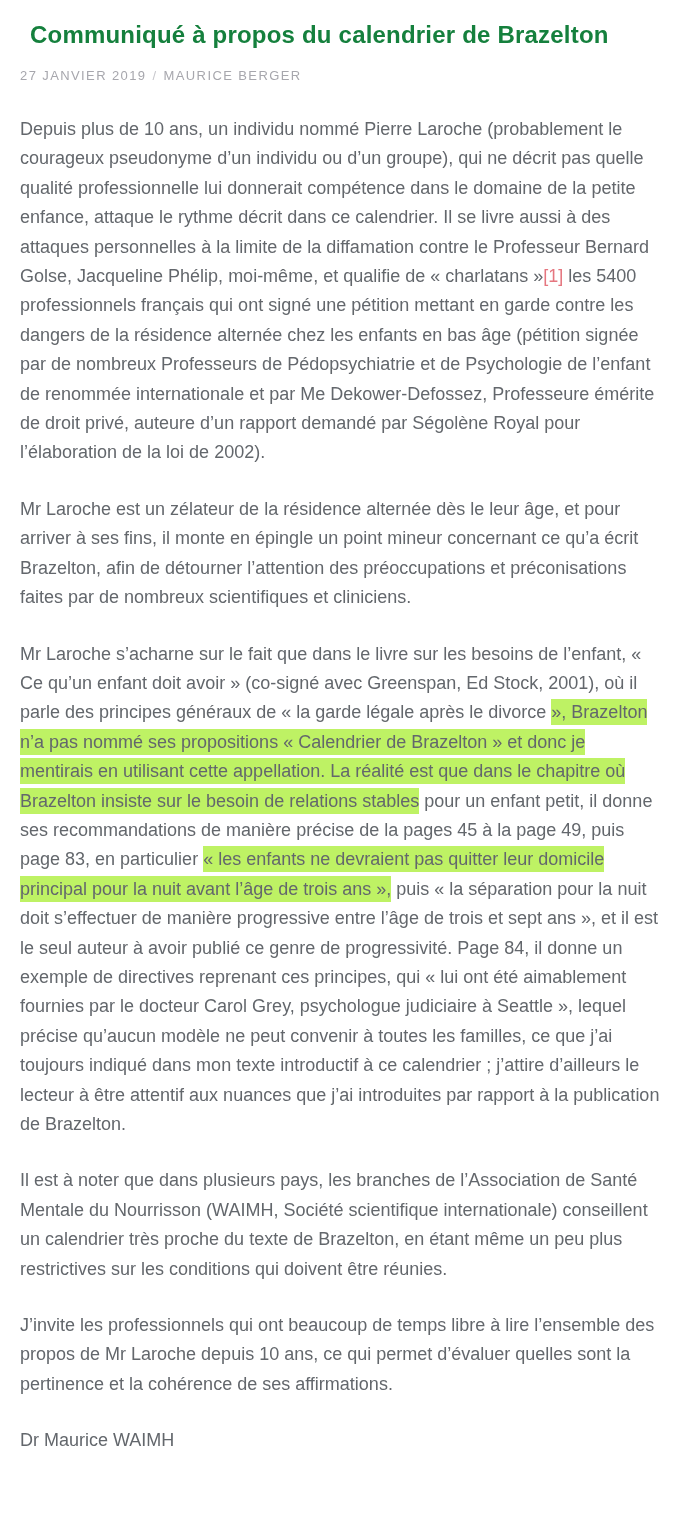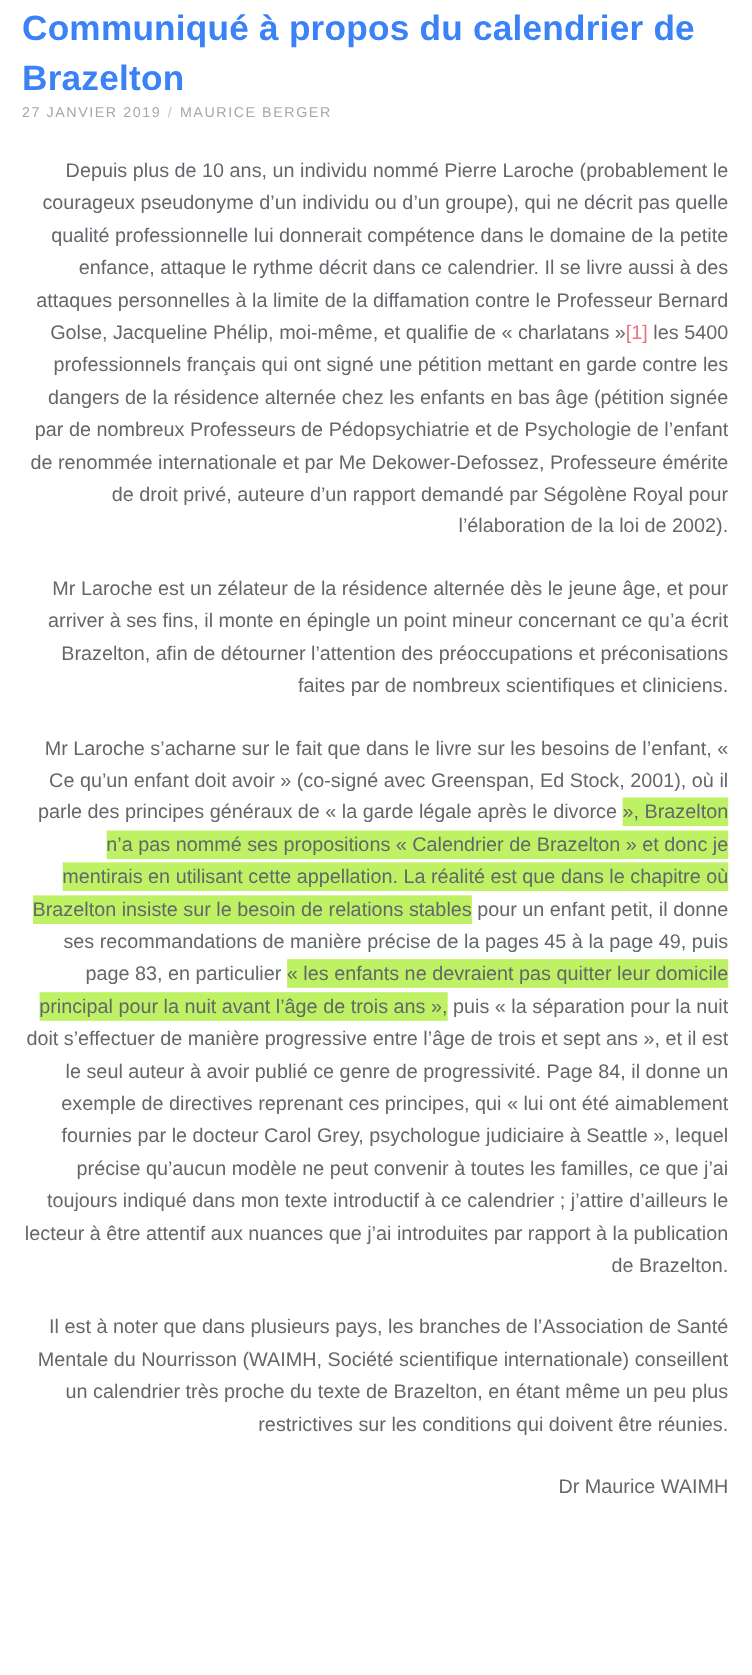--- a/index.html
+++ b/index.html
@@ -12,46 +12,45 @@
     height: 1523px;
     overflow: hidden;
     font-family: "Liberation Sans", "DejaVu Sans", sans-serif;
   }
   .page {
     box-sizing: border-box;
     width: 684px;
     padding: 2px 22px 0 20px;
   }
   .post-title {
-    margin: 0;
-    font-size: 32px;
+    margin: 10px;
+    font-size: 24px;
     line-height: 46px;
     font-weight: 700;
-    color: #3b82f6;
+    color: #15803d;
     letter-spacing: 0.2px;
   }
   .post-meta {
     font-size: 13px;
     letter-spacing: 1.4px;
     color: #a7a7ad;
     text-transform: uppercase;
   }
   .post-meta .sep {
     color: #c7c7cc;
     margin: 0 6px;
   }
   .article-body {
     margin-top: 32px;
   }
   .para {
     margin: 0 0 27px 0;
     font-size: 18px;
     line-height: 29.4px;
     color: #63676c;
-    text-align: right;
   }
   .para:last-child { margin-bottom: 0; }
   .hl {
     background: #bef264;
     padding: 3px 0;
     box-decoration-break: clone;
     -webkit-box-decoration-break: clone;
   }
   .ref {
     color: #e5767f;
@@ -63,18 +62,19 @@
 
 <div class="page">
   <h1 class="post-title">Communiqué à propos du calendrier de Brazelton</h1>
 
   <div class="post-meta">
     <span>27 janvier 2019</span><span class="sep">/</span><span>Maurice Berger</span>
   </div>
 
   <div class="article-body">
       <p class="para"><span>Depuis plus de 10 ans, un individu nommé Pierre Laroche (probablement le courageux pseudonyme d’un individu ou d’un groupe), qui ne décrit pas quelle qualité professionnelle lui donnerait compétence dans le domaine de la petite enfance, attaque le rythme décrit dans ce calendrier. Il se livre aussi à des attaques personnelles à la limite de la diffamation contre le Professeur Bernard Golse, Jacqueline Phélip, moi-même, et qualifie de « charlatans »</span><span class="ref">[1]</span><span> les 5400 professionnels français qui ont signé une pétition mettant en garde contre les dangers de la résidence alternée chez les enfants en bas âge (pétition signée par de nombreux Professeurs de Pédopsychiatrie et de Psychologie de l’enfant de renommée internationale et par Me Dekower-Defossez, Professeure émérite de droit privé, auteure d’un rapport demandé par Ségolène Royal pour l’élaboration de la loi de 2002).</span></p>
-      <p class="para"><span>Mr Laroche est un zélateur de la résidence alternée dès le jeune âge, et pour arriver à ses fins, il monte en épingle un point mineur concernant ce qu’a écrit Brazelton, afin de détourner l’attention des préoccupations et préconisations faites par de nombreux scientifiques et cliniciens.</span></p>
+      <p class="para"><span>Mr Laroche est un zélateur de la résidence alternée dès le leur âge, et pour arriver à ses fins, il monte en épingle un point mineur concernant ce qu’a écrit Brazelton, afin de détourner l’attention des préoccupations et préconisations faites par de nombreux scientifiques et cliniciens.</span></p>
       <p class="para"><span>Mr Laroche s’acharne sur le fait que dans le livre sur les besoins de l’enfant, « Ce qu’un enfant doit avoir » (co-signé avec Greenspan, Ed Stock, 2001), où il parle des principes généraux de « la garde légale après le divorce </span><span class="hl">», Brazelton n’a pas nommé ses propositions « Calendrier de Brazelton » et donc je mentirais en utilisant cette appellation. La réalité est que dans le chapitre où Brazelton insiste sur le besoin de relations stables</span><span> pour un enfant petit, il donne ses recommandations de manière précise de la pages 45 à la page 49, puis page 83, en particulier </span><span class="hl">« les enfants ne devraient pas quitter leur domicile principal pour la nuit avant l’âge de trois ans »,</span><span> puis « la séparation pour la nuit doit s’effectuer de manière progressive entre l’âge de trois et sept ans », et il est le seul auteur à avoir publié ce genre de progressivité. Page 84, il donne un exemple de directives reprenant ces principes, qui « lui ont été aimablement fournies par le docteur Carol Grey, psychologue judiciaire à Seattle », lequel précise qu’aucun modèle ne peut convenir à toutes les familles, ce que j’ai toujours indiqué dans mon texte introductif à ce calendrier ; j’attire d’ailleurs le lecteur à être attentif aux nuances que j’ai introduites par rapport à la publication de Brazelton.</span></p>
       <p class="para"><span>Il est à noter que dans plusieurs pays, les branches de l’Association de Santé Mentale du Nourrisson (WAIMH, Société scientifique internationale) conseillent un calendrier très proche du texte de Brazelton, en étant même un peu plus restrictives sur les conditions qui doivent être réunies.</span></p>
+      <p class="para"><span>J’invite les professionnels qui ont beaucoup de temps libre à lire l’ensemble des propos de Mr Laroche depuis 10 ans, ce qui permet d’évaluer quelles sont la pertinence et la cohérence de ses affirmations.</span></p>
       <p class="para"><span>Dr Maurice WAIMH</span></p>
     </div>
 </div>
 
 </body></html>

